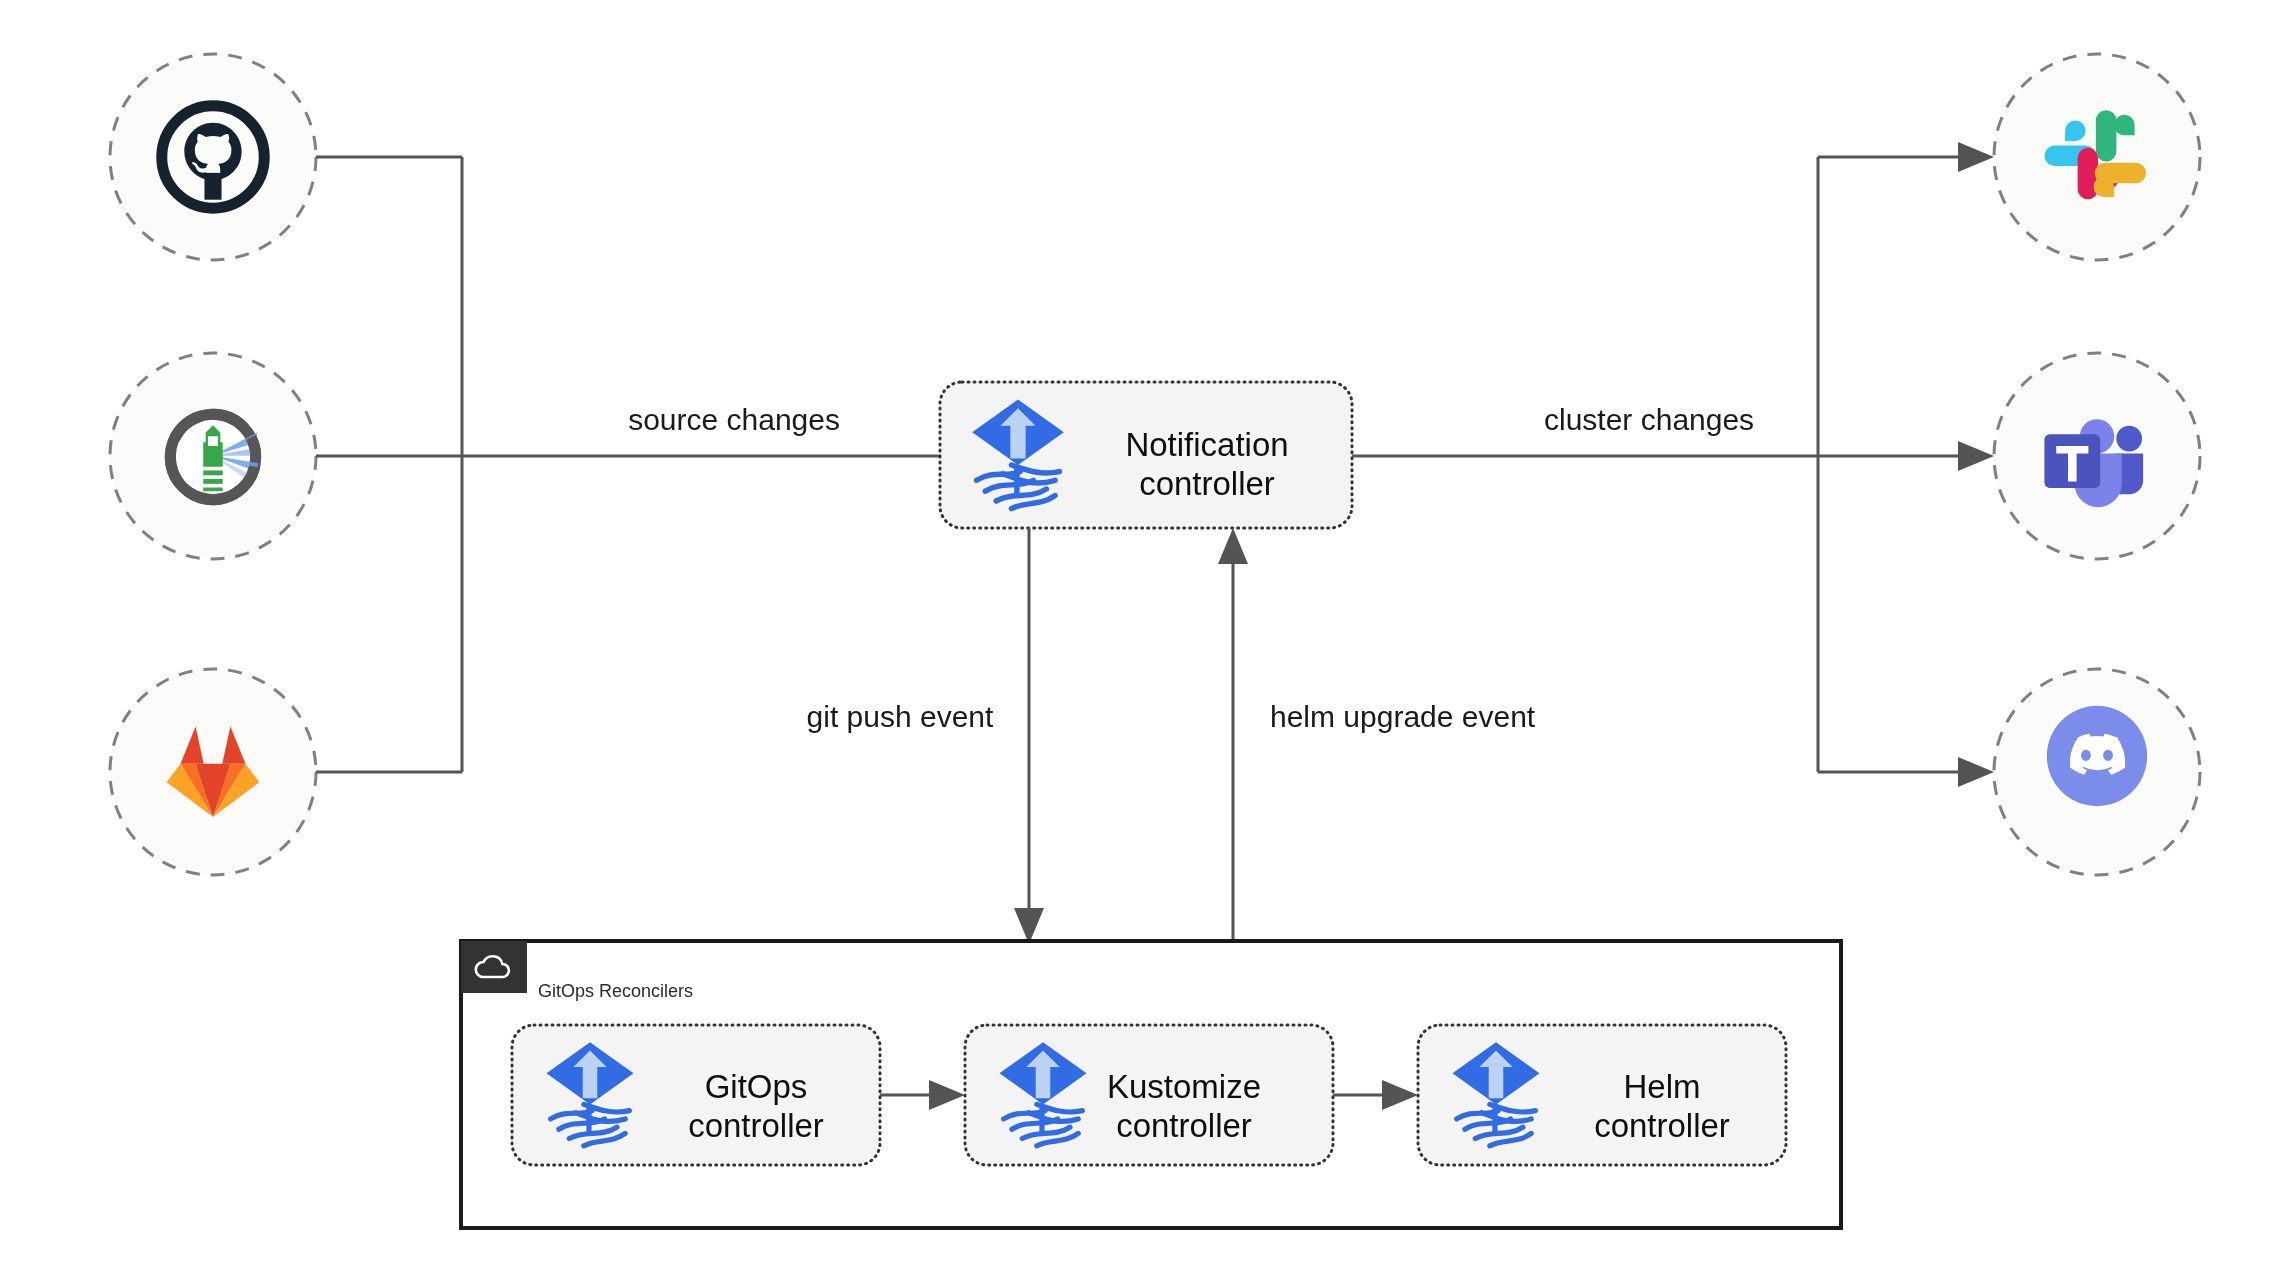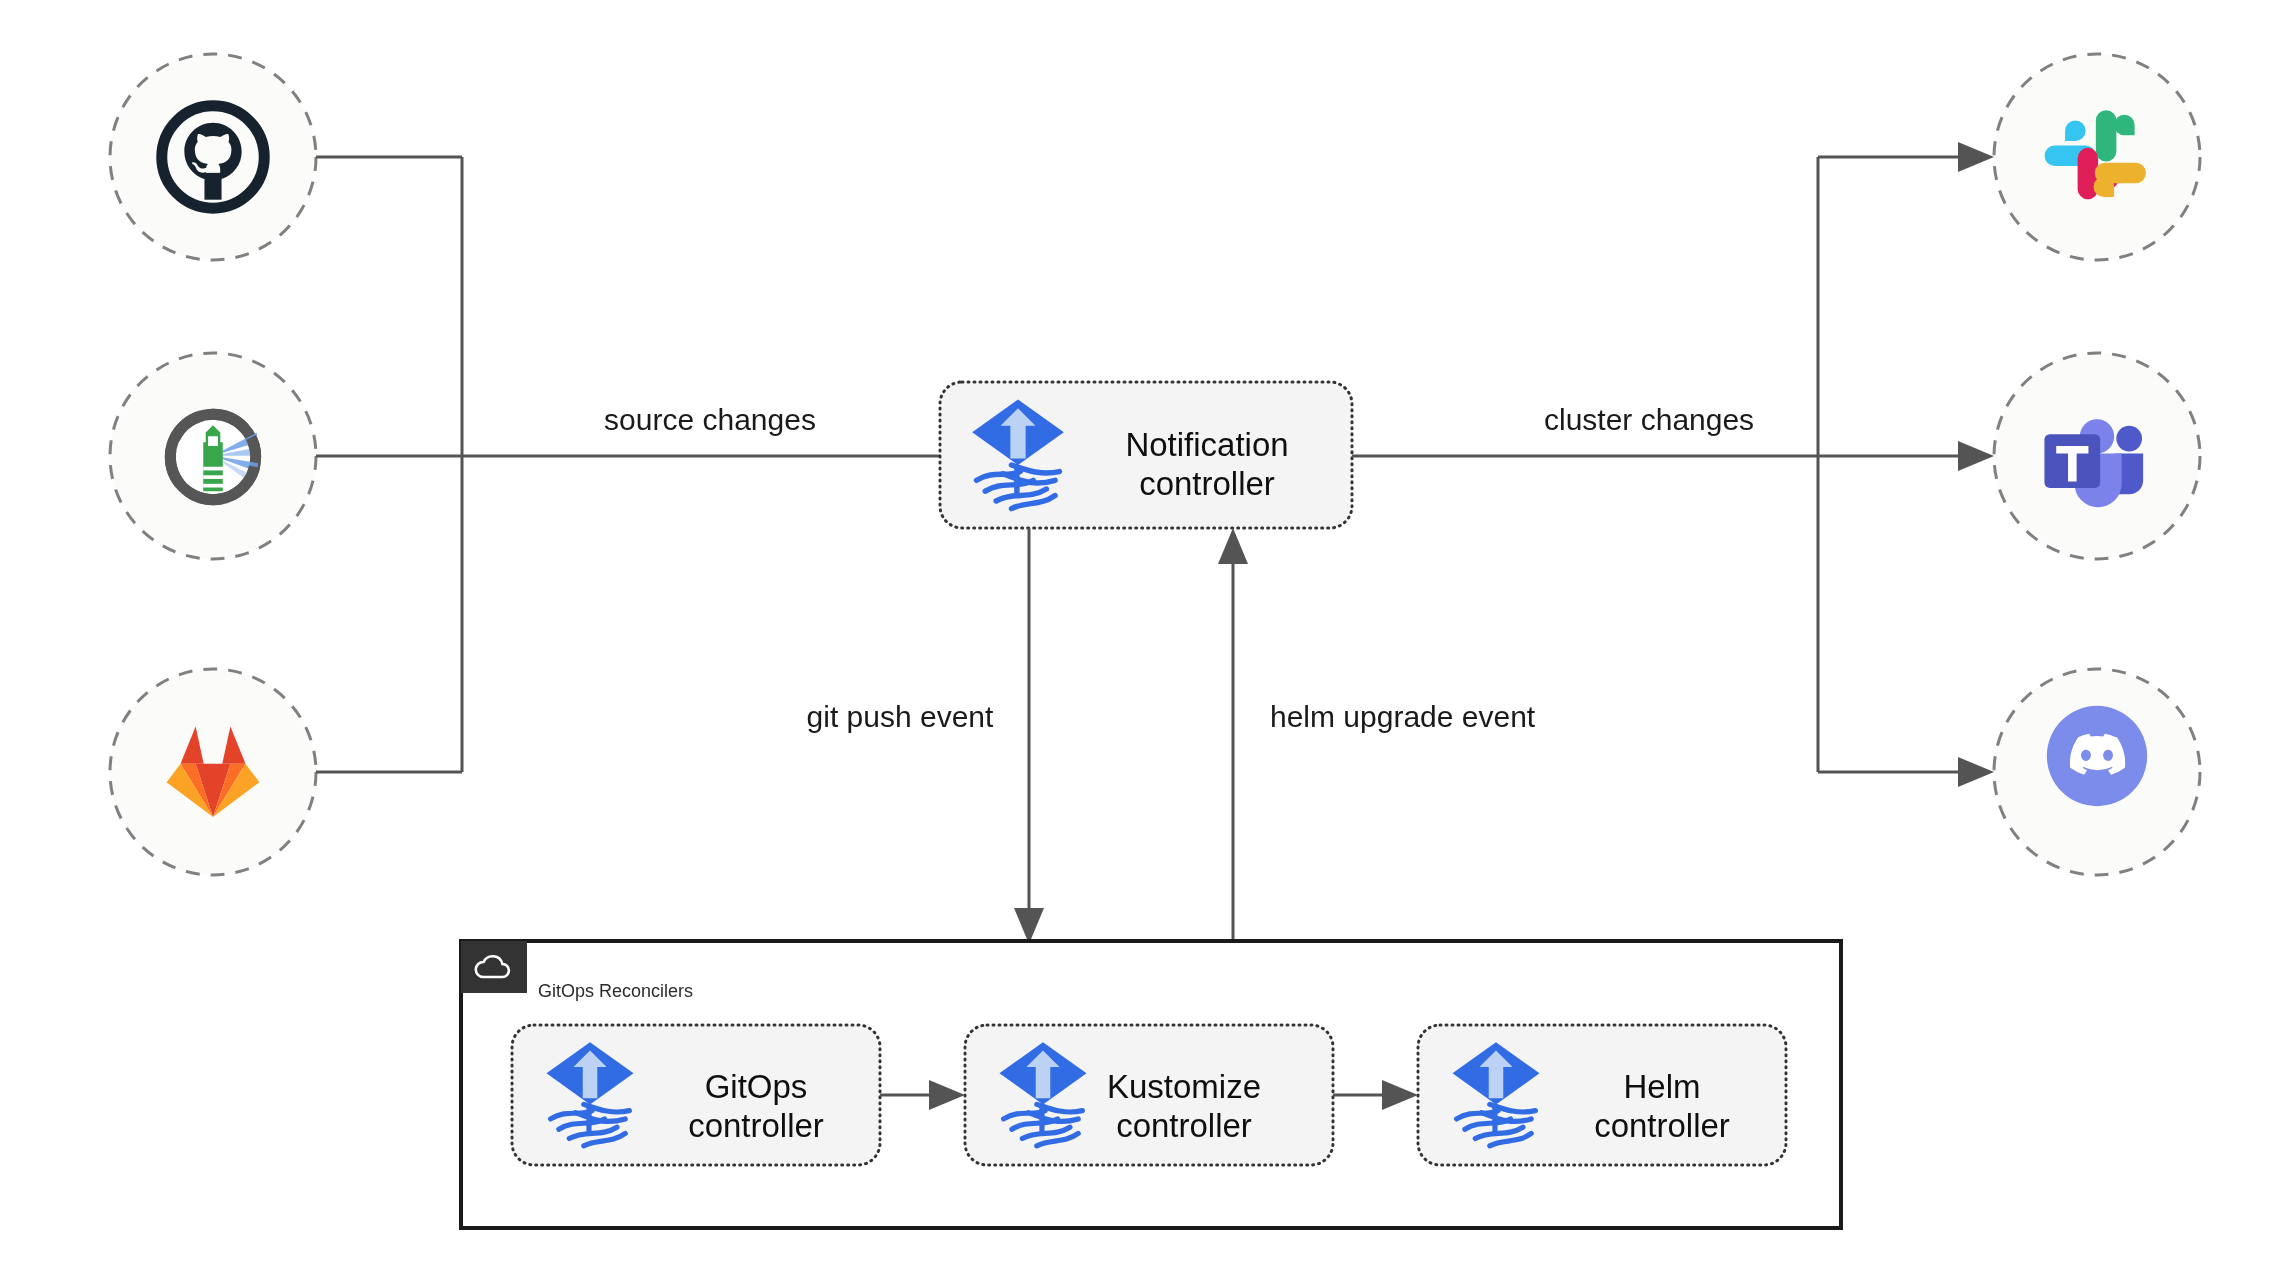--- a/index.html
+++ b/index.html
@@ -287,21 +287,21 @@
       <path stroke="#326ce5" stroke-width="5" fill="none" d="M49 66 V96"></path>
     </svg>
   </div>
 
   <div class="icon-holder" style="left:472px; top:952px;">
     <svg width="44" height="32" viewBox="0 0 44 32">
       <path fill="none" stroke="#ffffff" stroke-width="2.6" d="M11 25 a7.5 7.5 0 0 1 0.6 -15 a10 10 0 0 1 18.8 2 a6.5 6.5 0 0 1 0 13 z"></path>
     </svg>
   </div>
 
-  <div class="edge-label" style="left:580px; top:405px; width:260px; text-align:center;">source changes</div>
+  <div class="edge-label" style="left:580px; top:405px; width:260px; text-align:right;">source changes</div>
 
   <div class="edge-label" style="left:1544px; top:405px; width:260px; ">cluster changes</div>
 
   <div class="edge-label" style="left:795px; top:702px; width:210px; text-align:center;">git push event</div>
 
   <div class="edge-label" style="left:1270px; top:702px; width:310px; ">helm upgrade event</div>
 
   <div class="node-label" style="left:1082px; top:414px; width:250px;">Notification
 controller</div>
 

